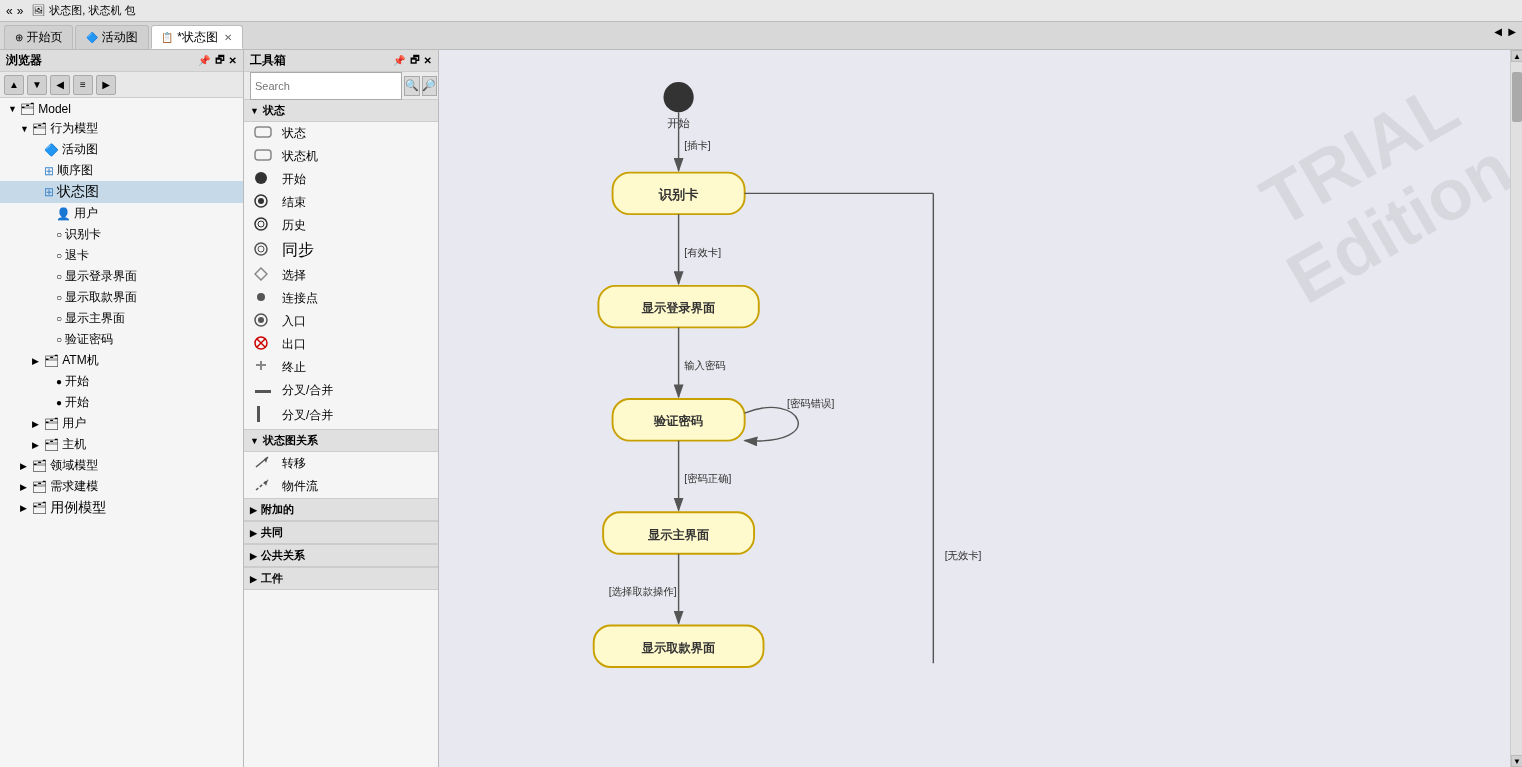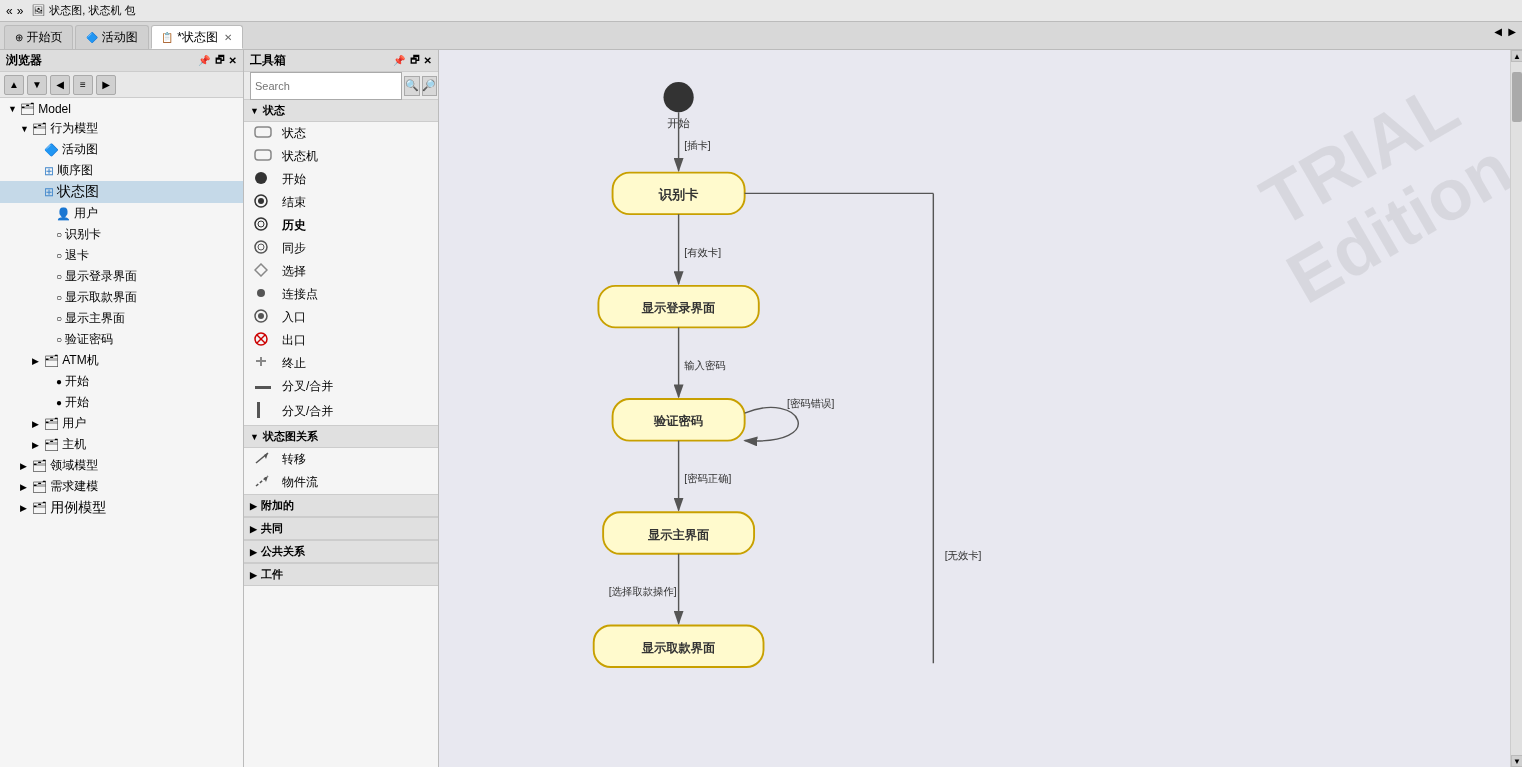--- a/index.html
+++ b/index.html
@@ -251,31 +251,31 @@
         <div style="display:flex;align-items:center;padding:3px 10px;cursor:pointer;font-size:12px;">
           <span style="width:22px;margin-right:6px;display:inline-block;">
             <svg width="14" height="14">
                 <circle cx="7" cy="7" r="6" fill="none" stroke="#333" stroke-width="1.5"></circle>
                 <circle cx="7" cy="7" r="3" fill="#333"></circle>
               </svg>
           </span>
           <span>结束</span>
         </div>
 
-        <div style="display:flex;align-items:flex-end;padding:3px 10px;cursor:pointer;font-size:12px;font-weight:bold;">
+        <div style="display:flex;align-items:flex-end;padding:3px 10px;cursor:pointer;font-size:12px;">
           <span style="width:22px;margin-right:6px;display:inline-block;">
             <svg width="14" height="14">
                 <circle cx="7" cy="7" r="6" fill="none" stroke="#333" stroke-width="1.5"></circle>
                 <circle cx="7" cy="7" r="3" fill="none" stroke="#333" stroke-width="1"></circle>
               </svg>
           </span>
           <span>历史</span>
         </div>
 
-        <div style="display:flex;align-items:center;padding:3px 10px;cursor:pointer;font-size:12px;">
+        <div style="display:flex;align-items:center;padding:3px 10px;cursor:pointer;font-size:16px;">
           <span style="width:22px;margin-right:6px;display:inline-block;">
             <svg width="14" height="14">
                 <circle cx="7" cy="7" r="6" fill="none" stroke="#555" stroke-width="1.5"></circle>
                 <circle cx="7" cy="7" r="3" fill="none" stroke="#555" stroke-width="1"></circle>
               </svg>
           </span>
           <span>同步</span>
         </div>
 
         <div style="display:flex;align-items:center;padding:3px 10px;cursor:pointer;font-size:12px;">

